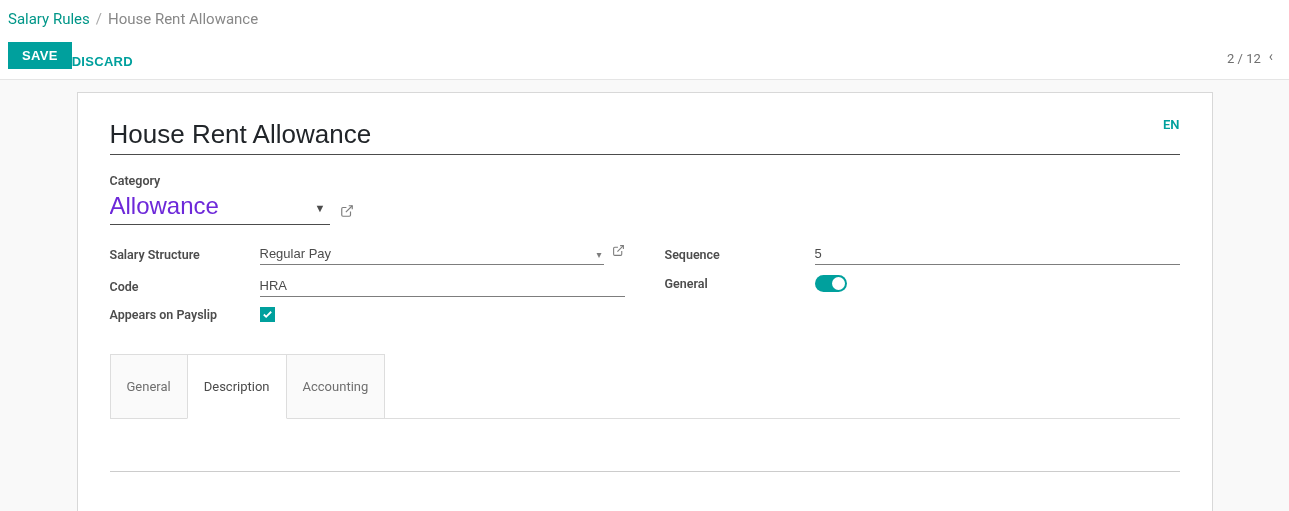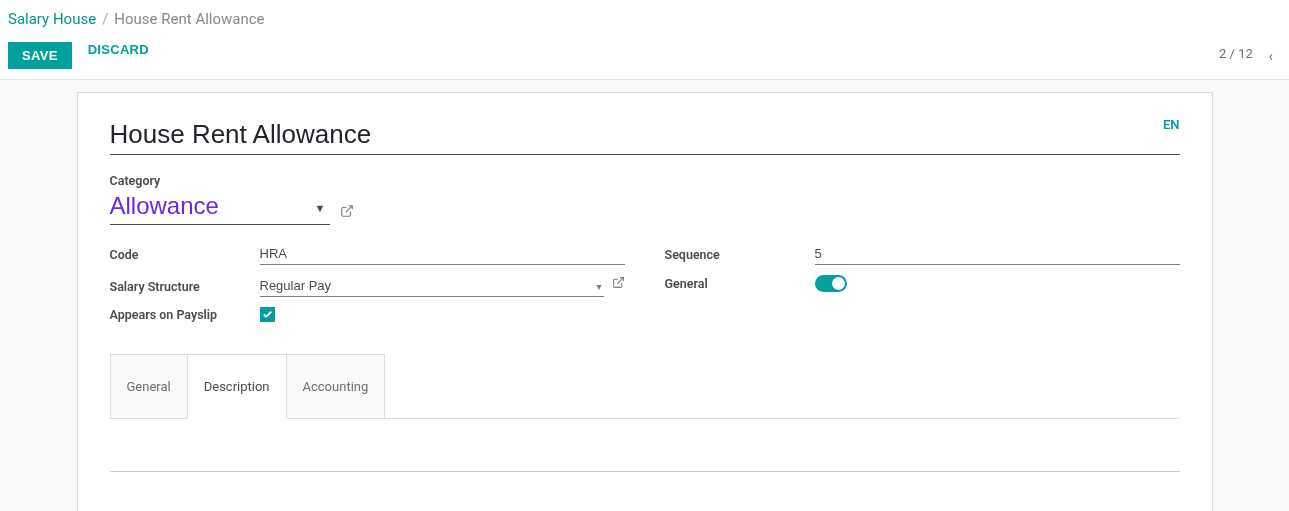--- a/index.html
+++ b/index.html
@@ -24,21 +24,21 @@
   }
   .breadcrumb .sep { color: #aaa; }
   .breadcrumb .current { color: #888; }
   .action-row {
     display: flex;
     align-items: center;
     justify-content: space-between;
     padding: 8px 8px 10px 8px;
     border-bottom: 1px solid #e5e5e5;
   }
-  .action-left { display: flex; align-items: flex-start; gap: 16px; }
+  .action-left { display: flex; align-items: flex-end; gap: 0; }
   .btn-save {
     background: #00a09d;
     color: #fff;
     border: none;
     padding: 6px 14px;
     font-size: 13px;
     font-weight: 600;
     cursor: pointer;
     letter-spacing: 0.3px;
   }
@@ -46,22 +46,22 @@
     background: none;
     border: none;
     color: #00a09d;
     font-size: 13px;
     font-weight: 600;
     cursor: pointer;
     letter-spacing: 0.3px;
   }
   .action-right {
     display: flex;
-    align-items: flex-start;
-    gap: 12px;
+    align-items: flex-end;
+    gap: 4px;
     color: #6f6f6f;
     font-size: 13px;
     padding-right: 4px;
   }
   .pager-arrow {
     cursor: pointer;
     font-size: 14px;
     color: #6f6f6f;
     padding: 2px 4px;
     user-select: none;
@@ -258,21 +258,21 @@
     padding: 4px 0;
     outline: none;
     resize: none;
   }
 </style>
 </head>
 <body>
 
 <div class="top-bar">
   <div class="breadcrumb">
-    <a href="#">Salary House</a>
+    <a href="#">Salary Rules</a>
     <span class="sep">/</span>
     <span class="current">House Rent Allowance</span>
   </div>
 </div>
 
 <div class="action-row">
   <div class="action-left">
     <button class="btn-save">SAVE</button>
     <button class="btn-discard">DISCARD</button>
   </div>
@@ -303,43 +303,43 @@
               <path d="M18 13v6a2 2 0 0 1-2 2H5a2 2 0 0 1-2-2V8a2 2 0 0 1 2-2h6"></path>
               <polyline points="15 3 21 3 21 9"></polyline>
               <line x1="10" y1="14" x2="21" y2="3"></line>
             </svg>
         </span>
       </div>
     </div>
 
     <div class="form-columns">
       <div class="col">
-        <div class="form-row">
-          <div class="row-label">Code</div>
-          <div class="row-field">
-            <input class="text-input" value="HRA" style="">
-          </div>
-        </div>
         <div class="form-row">
           <div class="row-label">Salary Structure</div>
           <div class="row-field">
             <div class="struct-wrap">
               <input class="struct-input" value="Regular Pay" style="">
               <span class="struct-caret">▾</span>
             </div>
             <span class="external-link">
               <svg width="13" height="13" viewBox="0 0 24 24" fill="none" stroke="#7d7d7d" stroke-width="2">
                   <path d="M18 13v6a2 2 0 0 1-2 2H5a2 2 0 0 1-2-2V8a2 2 0 0 1 2-2h6"></path>
                   <polyline points="15 3 21 3 21 9"></polyline>
                   <line x1="10" y1="14" x2="21" y2="3"></line>
                 </svg>
             </span>
           </div>
         </div>
         <div class="form-row">
+          <div class="row-label">Code</div>
+          <div class="row-field">
+            <input class="text-input" value="HRA" style="">
+          </div>
+        </div>
+        <div class="form-row">
           <div class="row-label">Appears on Payslip</div>
           <div class="row-field">
             <span class="checkbox">
               <svg viewBox="0 0 24 24" fill="none" stroke="#fff" stroke-width="4">
                   <polyline points="20 6 9 17 4 12"></polyline>
                 </svg>
             </span>
           </div>
         </div>
       </div>

